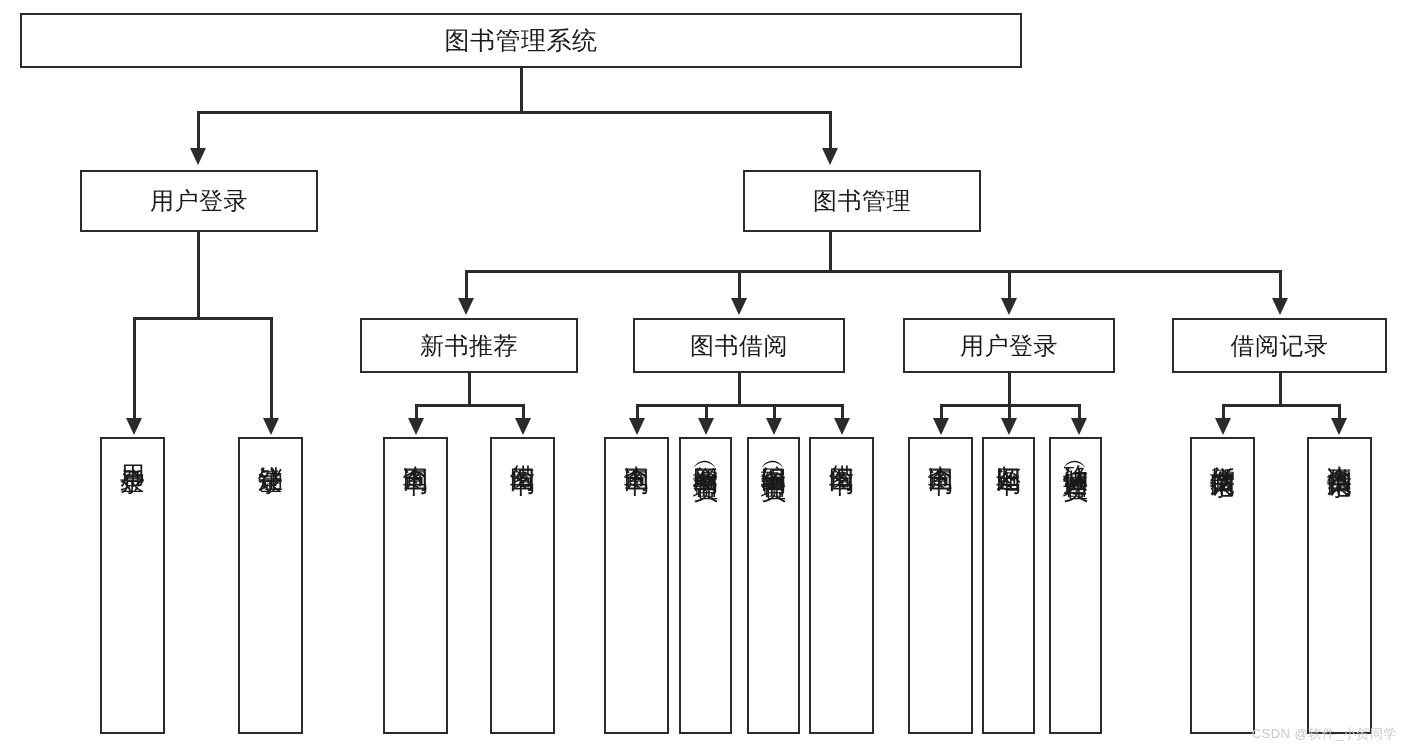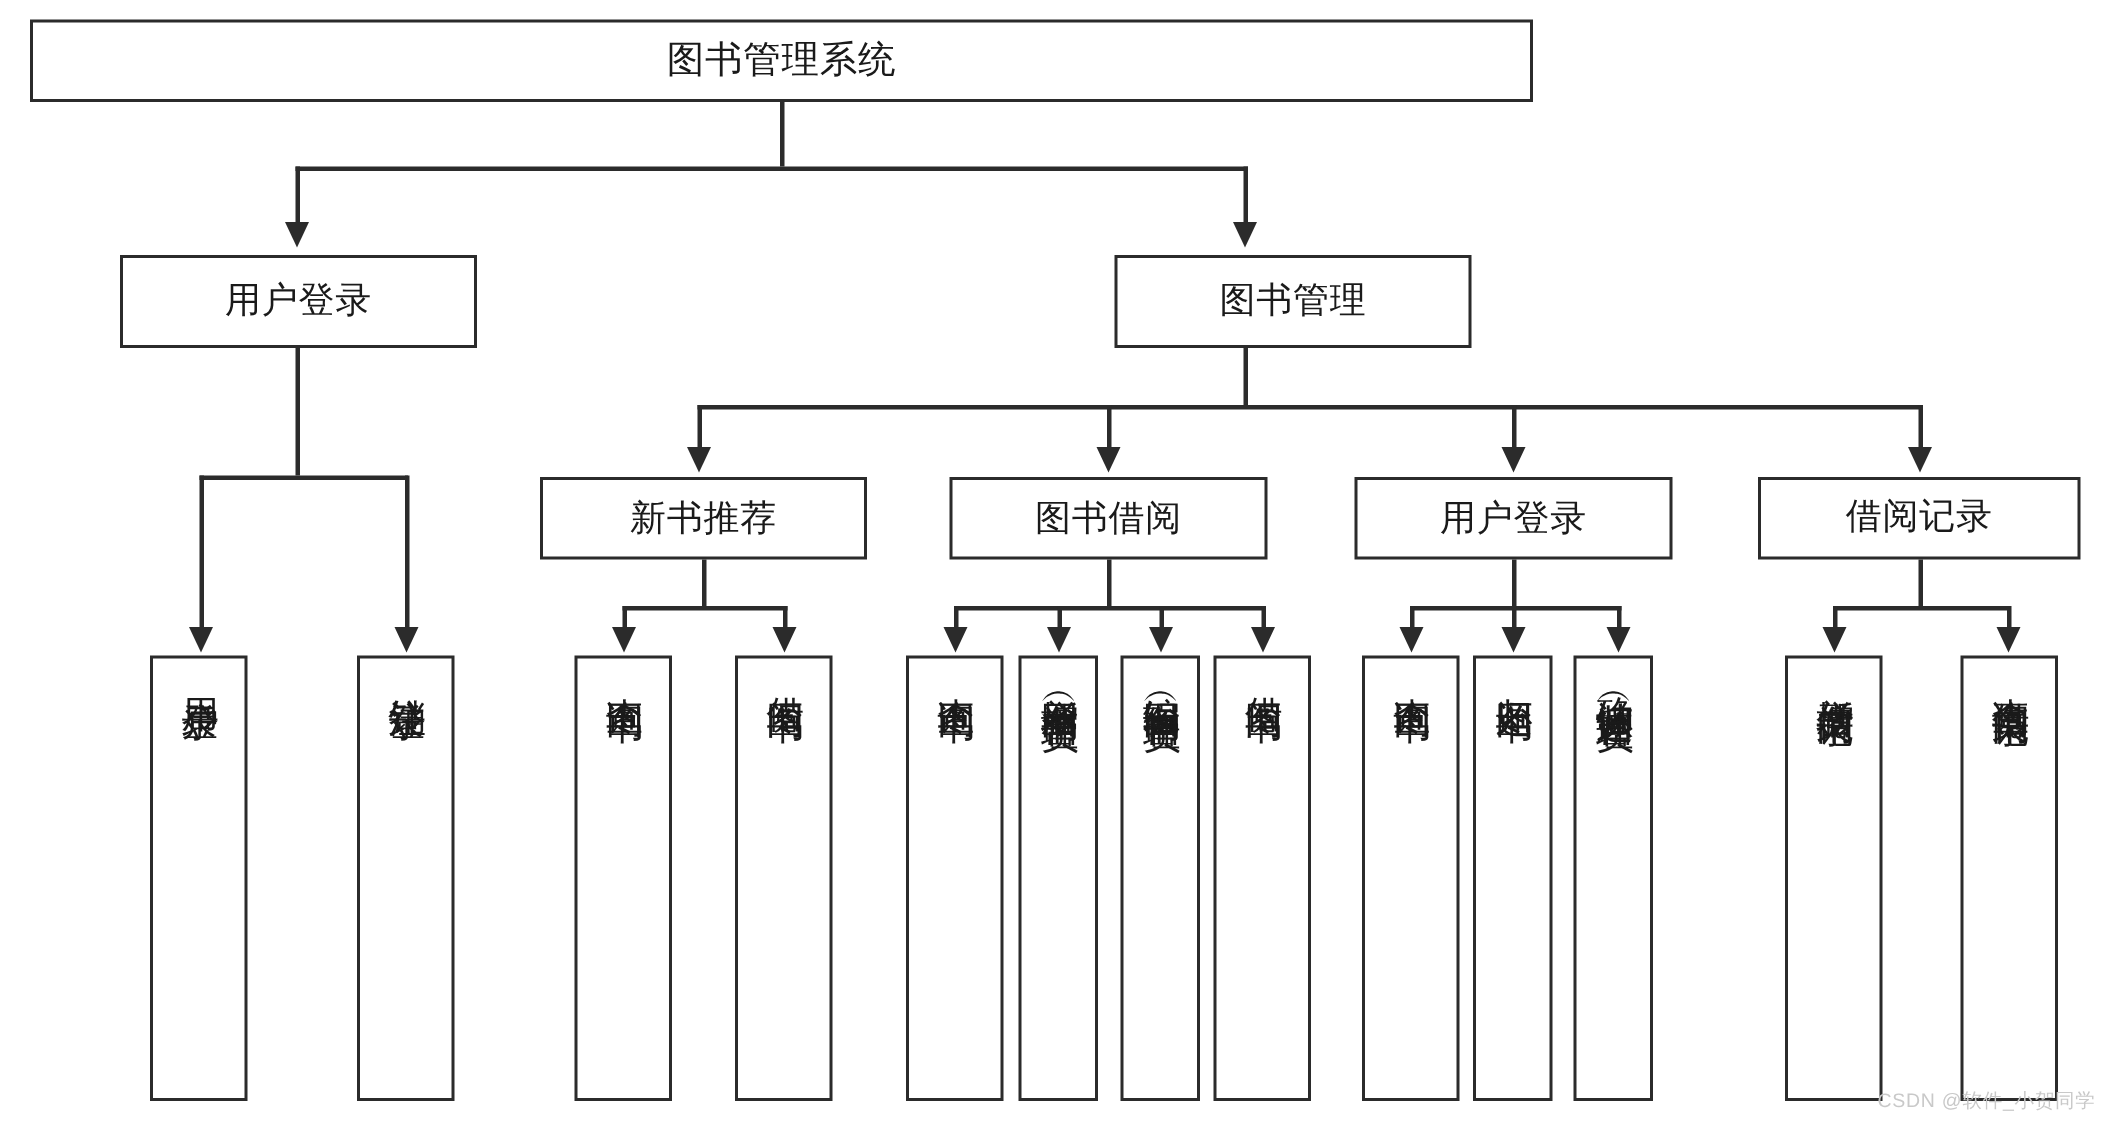--- a/index.html
+++ b/index.html
@@ -139,21 +139,21 @@
   </div>
 
   <div class="node horiz" style="left:633px; top:318px; width:212px; height:55px;">
     <span class="label">图书借阅</span>
   </div>
 
   <div class="node horiz" style="left:903px; top:318px; width:212px; height:55px;">
     <span class="label">用户登录</span>
   </div>
 
-  <div class="node horiz" style="left:1172px; top:318px; width:215px; height:55px;font-family:Liberation Serif, serif;">
+  <div class="node horiz" style="left:1172px; top:318px; width:215px; height:55px;">
     <span class="label">借阅记录</span>
   </div>
 
   <div class="vline" style="left:468px; top:373px; height:31px;"></div>
   <div class="hline" style="left:415px; top:404px; width:110px;"></div>
   <div class="vline" style="left:415px; top:404px; height:14px;"></div>
   <div class="arrow" style="left:408px; top:418px;"></div>
   <div class="vline" style="left:522px; top:404px; height:14px;"></div>
   <div class="arrow" style="left:515px; top:418px;"></div>
 

